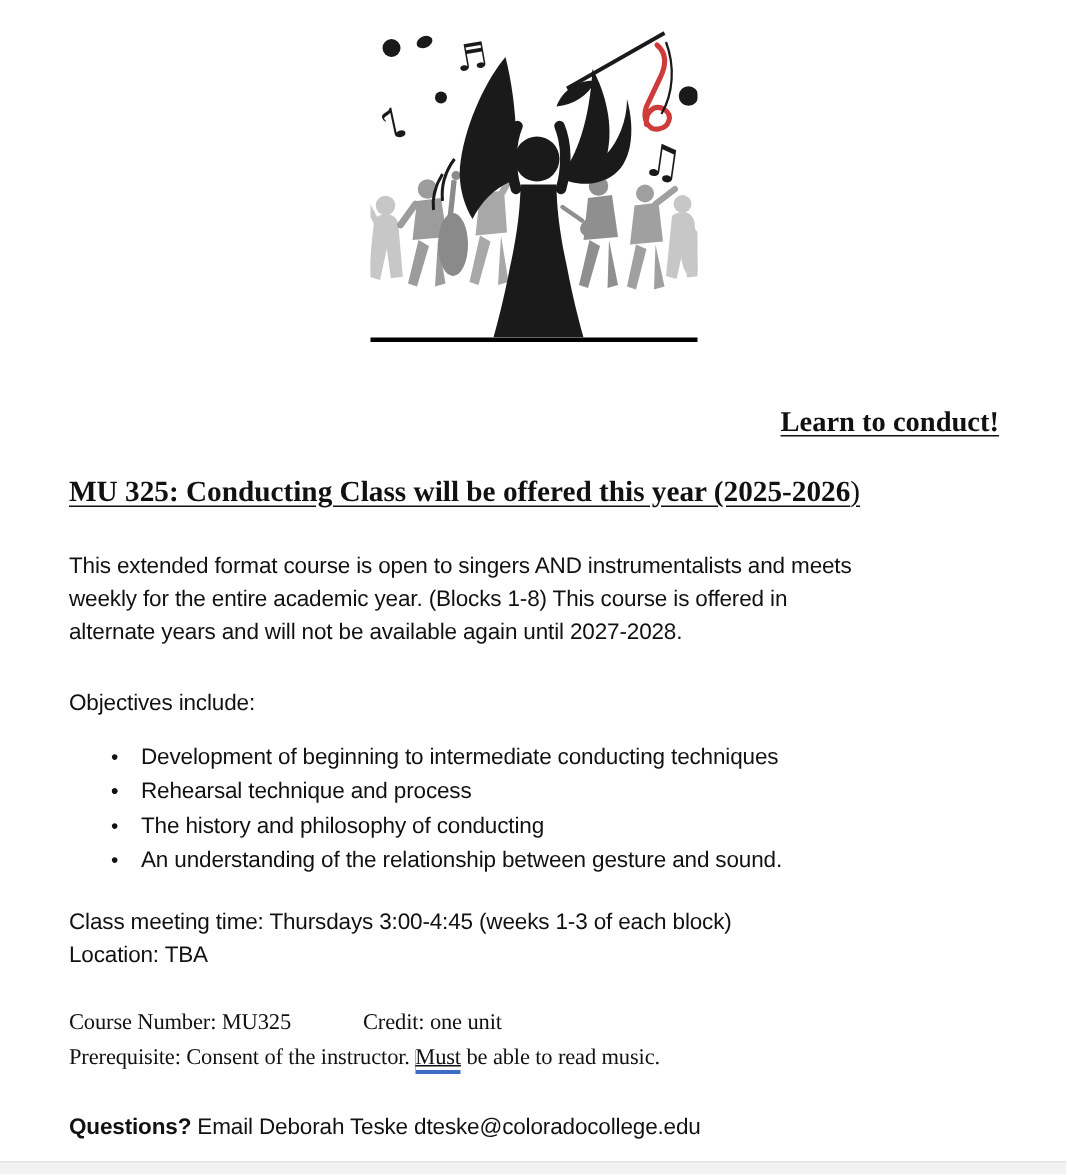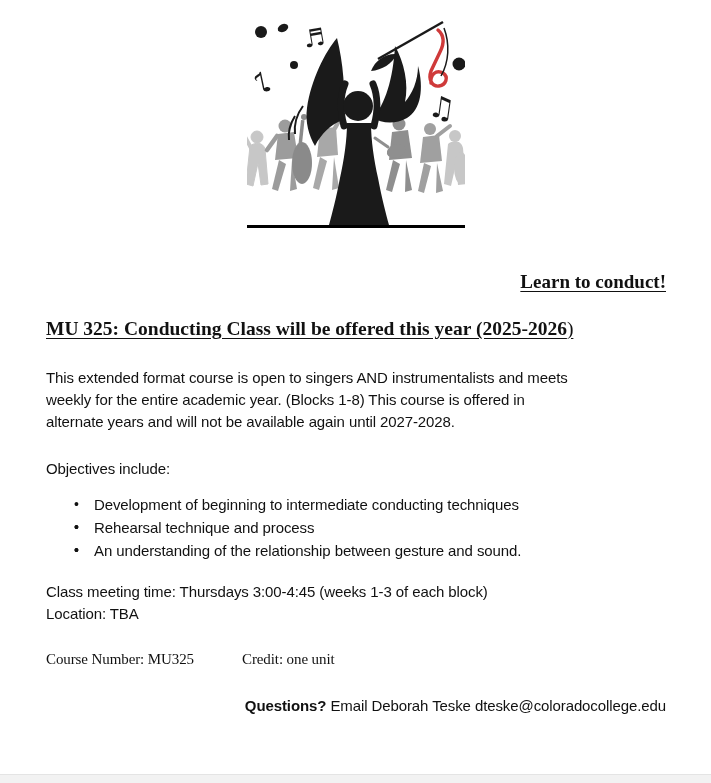--- a/index.html
+++ b/index.html
@@ -75,21 +75,21 @@
   .course { margin-top: 23px; }
   .course .line { line-height: 23px; white-space: nowrap; font-family: Liberation Serif, serif; }
   .credit-part { margin-left: 48px; }
   .must {
     text-decoration: underline;
     box-shadow: 0 3px 0 0 #3f6bc4;
   }
 
   .contact {
     margin-top: 25px;
-    text-align: right;
+    text-align: left;
     line-height: 20px;
     white-space: nowrap;
   }
   .contact .q { font-weight: bold; }
 
   .bottom-edge {
     position: absolute;
     left: 0; right: 0; bottom: 0;
     height: 8px;
     background: #f2f2f2;
@@ -204,30 +204,31 @@
     <div class="line">This extended format course is open to singers AND instrumentalists and meets</div>
     <div class="line">weekly for the entire academic year. (Blocks 1-8) This course is offered in</div>
     <div class="line">alternate years and will not be available again until 2027-2028.</div>
   </div>
 
   <div class="objectives-label body-text">Objectives include:</div>
   <ul class="objectives body-text">
     <li><span class="dot">•</span><span>Development of beginning to intermediate conducting techniques</span></li>
     <li><span class="dot">•</span></li>
     <li><span class="dot">•</span><span>Rehearsal technique and process</span></li>
-    <li><span class="dot">•</span></li>
+    <li><span class="dot">•</span><span>The history and philosophy of conducting</span></li>
     <li><span class="dot">•</span><span>An understanding of the relationship between gesture and sound.</span></li>
   </ul>
 
   <div class="logistics body-text">
     <div class="line">Class meeting time: Thursdays 3:00-4:45 (weeks 1-3 of each block)</div>
     <div class="line">Location: TBA</div>
   </div>
 
   <div class="course body-text">
     <div class="line"><span>Course Number: MU325</span><span class="credit-part">Credit: one unit</span></div>
+    <div class="line"><span>Prerequisite: Consent of the instructor. </span><span class="must">Must</span><span> be able to read music.</span></div>
   </div>
 
   <div class="contact body-text"><span class="q">Questions?</span><span> Email Deborah Teske dteske@coloradocollege.edu</span></div>
 
 </div>
 
 <div class="bottom-edge"></div>
 
 </body></html>

